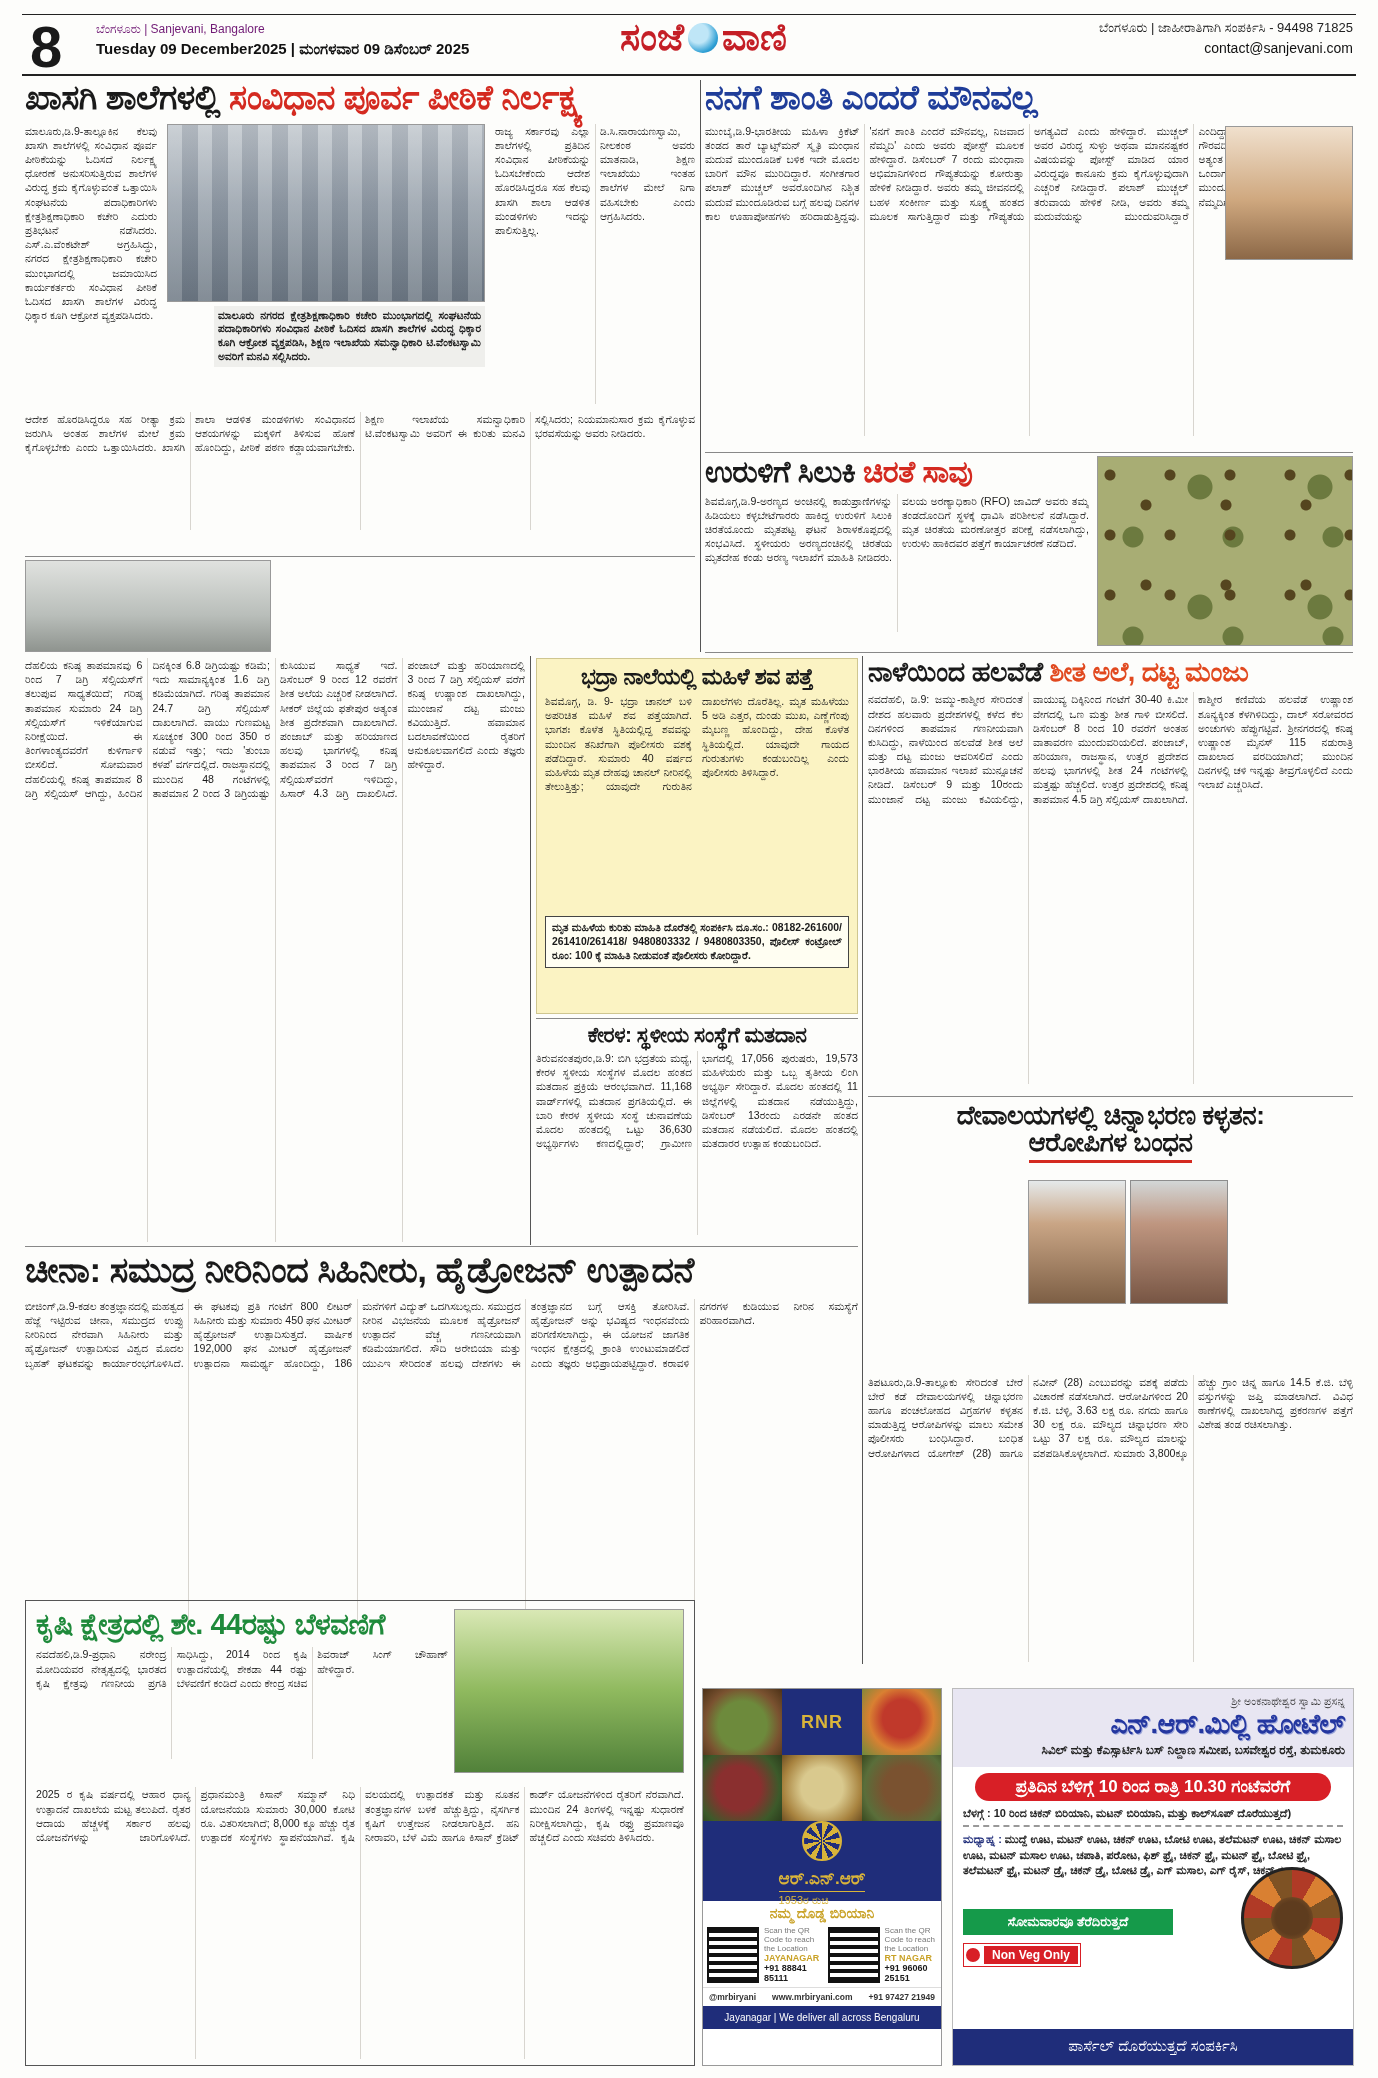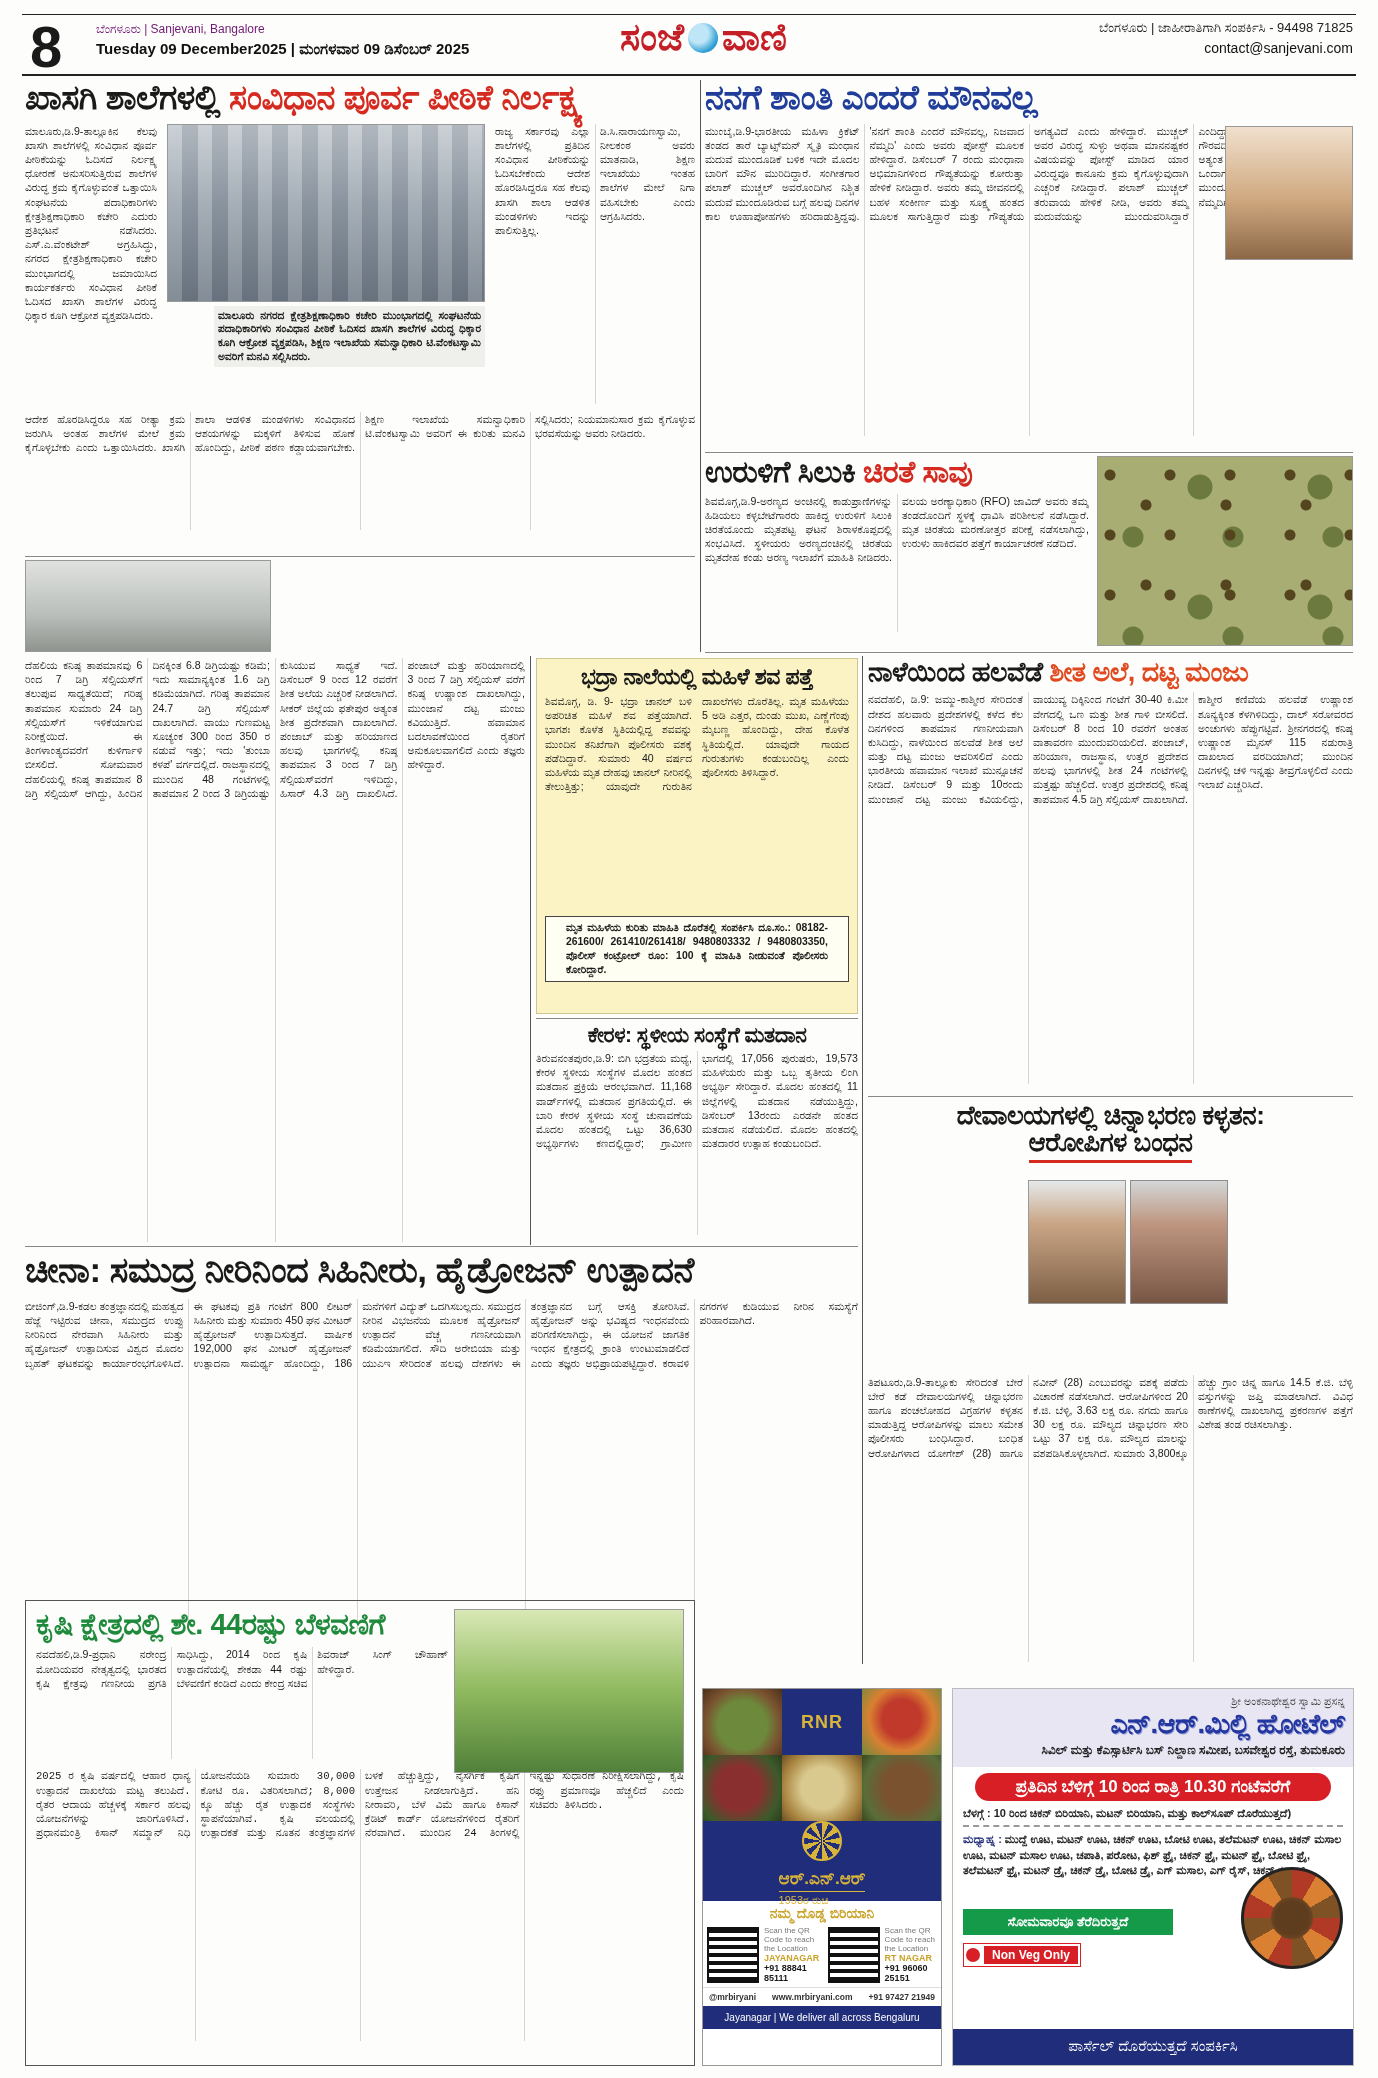--- a/index.html
+++ b/index.html
@@ -27,21 +27,21 @@
   .ph-fog{background:linear-gradient(180deg,#e0e2df 0%,#b9beba 60%,#8f948f 100%);}
   .ph-portrait{background:linear-gradient(180deg,#f0e0cd 0%,#cfa87f 55%,#8c6847 100%);}
   .ph-leopard{background:#a8ad74;background-image:radial-gradient(circle at 20% 30%,#55451f 0 5px,transparent 6px),radial-gradient(circle at 60% 60%,#55451f 0 5px,transparent 6px),radial-gradient(circle at 85% 25%,#6c7a3f 0 12px,transparent 13px),radial-gradient(circle at 35% 80%,#6c7a3f 0 10px,transparent 11px);background-size:60px 60px,80px 80px,120px 120px,100px 100px;}
   .ph-mug{background:linear-gradient(180deg,#e5e9ea 0%,#c9a585 35%,#7d5f45 100%);}
   .ph-farm{background:linear-gradient(180deg,#d9e8b5 0%,#8fb95e 50%,#51813a 100%);}
   .qr{width:52px;height:52px;background:
       repeating-linear-gradient(0deg,#111 0 4px,#fff 4px 8px),
       repeating-linear-gradient(90deg,rgba(17,17,17,.85) 0 4px,rgba(255,255,255,.85) 4px 8px);
       border:2px solid #111;}
   .yellowbox{background:#fbf3c3;border:1px solid #cfc690;}
-  .contactbox{border:1.5px solid #444;background:#fffef2;font-size:10.4px;font-weight:bold;line-height:1.35;padding:4px 20px;text-align:justify;}
+  .contactbox{border:1.5px solid #444;background:#fffef2;font-size:10.4px;font-weight:bold;line-height:1.35;padding:4px 6px;text-align:justify;}
   .redpill{background:#d81f26;color:#fff;border-radius:14px;font-weight:bold;text-align:center;}
   .greenban{background:#159a4a;color:#fff;font-weight:bold;text-align:center;}
   .navy{background:#1f2d7a;color:#fff;}
   .plate{border-radius:50%;background:repeating-conic-gradient(#b03a26 0 30deg,#d98032 30deg 60deg,#7e5224 60deg 90deg);position:relative;border:3px solid #222;}
   .plate:after{content:"";position:absolute;inset:28%;border-radius:50%;background:radial-gradient(circle,#5e3c1e 0 55%,#8a5a2b 100%);}
   .tile{position:relative;}
 </style>
 </head>
 <body>
 
@@ -168,21 +168,21 @@
       <div class="body-txt cols5">ಬೀಜಿಂಗ್,ಡಿ.9-ಕಡಲ ತಂತ್ರಜ್ಞಾನದಲ್ಲಿ ಮಹತ್ವದ ಹೆಜ್ಜೆ ಇಟ್ಟಿರುವ ಚೀನಾ, ಸಮುದ್ರದ ಉಪ್ಪು ನೀರಿನಿಂದ ನೇರವಾಗಿ ಸಿಹಿನೀರು ಮತ್ತು ಹೈಡ್ರೋಜನ್ ಉತ್ಪಾದಿಸುವ ವಿಶ್ವದ ಮೊದಲ ಬೃಹತ್ ಘಟಕವನ್ನು ಕಾರ್ಯಾರಂಭಗೊಳಿಸಿದೆ. ಈ ಘಟಕವು ಪ್ರತಿ ಗಂಟೆಗೆ 800 ಲೀಟರ್ ಸಿಹಿನೀರು ಮತ್ತು ಸುಮಾರು 450 ಘನ ಮೀಟರ್ ಹೈಡ್ರೋಜನ್ ಉತ್ಪಾದಿಸುತ್ತದೆ. ವಾರ್ಷಿಕ 192,000 ಘನ ಮೀಟರ್ ಹೈಡ್ರೋಜನ್ ಉತ್ಪಾದನಾ ಸಾಮರ್ಥ್ಯ ಹೊಂದಿದ್ದು, 186 ಮನೆಗಳಿಗೆ ವಿದ್ಯುತ್ ಒದಗಿಸಬಲ್ಲದು. ಸಮುದ್ರದ ನೀರಿನ ವಿಭಜನೆಯ ಮೂಲಕ ಹೈಡ್ರೋಜನ್ ಉತ್ಪಾದನೆ ವೆಚ್ಚ ಗಣನೀಯವಾಗಿ ಕಡಿಮೆಯಾಗಲಿದೆ. ಸೌದಿ ಅರೇಬಿಯಾ ಮತ್ತು ಯುಎಇ ಸೇರಿದಂತೆ ಹಲವು ದೇಶಗಳು ಈ ತಂತ್ರಜ್ಞಾನದ ಬಗ್ಗೆ ಆಸಕ್ತಿ ತೋರಿಸಿವೆ. ಹೈಡ್ರೋಜನ್ ಅನ್ನು ಭವಿಷ್ಯದ ಇಂಧನವೆಂದು ಪರಿಗಣಿಸಲಾಗಿದ್ದು, ಈ ಯೋಜನೆ ಜಾಗತಿಕ ಇಂಧನ ಕ್ಷೇತ್ರದಲ್ಲಿ ಕ್ರಾಂತಿ ಉಂಟುಮಾಡಲಿದೆ ಎಂದು ತಜ್ಞರು ಅಭಿಪ್ರಾಯಪಟ್ಟಿದ್ದಾರೆ. ಕರಾವಳಿ ನಗರಗಳ ಕುಡಿಯುವ ನೀರಿನ ಸಮಸ್ಯೆಗೆ ಪರಿಹಾರವಾಗಿದೆ.</div>
     </div>
   </div>
 
   <div class="abs" style="left:25px;top:1600px;width:670px;height:466px;border:1.5px solid #555;box-sizing:border-box;padding:8px 10px;overflow:hidden;">
     <div class="hl" style="font-size:29px;color:#1f8a3b;width:420px;">ಕೃಷಿ ಕ್ಷೇತ್ರದಲ್ಲಿ ಶೇ. 44ರಷ್ಟು ಬೆಳವಣಿಗೆ</div>
     <div class="photo ph-farm" style="right:10px;top:8px;width:228px;height:162px;"></div>
     <div style="width:412px;height:112px;margin-top:8px;">
       <div class="body-txt cols3">ನವದೆಹಲಿ,ಡಿ.9-ಪ್ರಧಾನಿ ನರೇಂದ್ರ ಮೋದಿಯವರ ನೇತೃತ್ವದಲ್ಲಿ ಭಾರತದ ಕೃಷಿ ಕ್ಷೇತ್ರವು ಗಣನೀಯ ಪ್ರಗತಿ ಸಾಧಿಸಿದ್ದು, 2014 ರಿಂದ ಕೃಷಿ ಉತ್ಪಾದನೆಯಲ್ಲಿ ಶೇಕಡಾ 44 ರಷ್ಟು ಬೆಳವಣಿಗೆ ಕಂಡಿದೆ ಎಂದು ಕೇಂದ್ರ ಸಚಿವ ಶಿವರಾಜ್ ಸಿಂಗ್ ಚೌಹಾಣ್ ಹೇಳಿದ್ದಾರೆ.</div>
     </div>
-    <div style="height:272px;margin-top:10px;font-family:Liberation Mono, monospace;">
+    <div style="height:272px;margin-top:28px;">
       <div class="body-txt cols4">2025 ರ ಕೃಷಿ ವರ್ಷದಲ್ಲಿ ಆಹಾರ ಧಾನ್ಯ ಉತ್ಪಾದನೆ ದಾಖಲೆಯ ಮಟ್ಟ ತಲುಪಿದೆ. ರೈತರ ಆದಾಯ ಹೆಚ್ಚಳಕ್ಕೆ ಸರ್ಕಾರ ಹಲವು ಯೋಜನೆಗಳನ್ನು ಜಾರಿಗೊಳಿಸಿದೆ. ಪ್ರಧಾನಮಂತ್ರಿ ಕಿಸಾನ್ ಸಮ್ಮಾನ್ ನಿಧಿ ಯೋಜನೆಯಡಿ ಸುಮಾರು 30,000 ಕೋಟಿ ರೂ. ವಿತರಿಸಲಾಗಿದೆ; 8,000 ಕ್ಕೂ ಹೆಚ್ಚು ರೈತ ಉತ್ಪಾದಕ ಸಂಸ್ಥೆಗಳು ಸ್ಥಾಪನೆಯಾಗಿವೆ. ಕೃಷಿ ವಲಯದಲ್ಲಿ ಉತ್ಪಾದಕತೆ ಮತ್ತು ನೂತನ ತಂತ್ರಜ್ಞಾನಗಳ ಬಳಕೆ ಹೆಚ್ಚುತ್ತಿದ್ದು, ನೈಸರ್ಗಿಕ ಕೃಷಿಗೆ ಉತ್ತೇಜನ ನೀಡಲಾಗುತ್ತಿದೆ. ಹನಿ ನೀರಾವರಿ, ಬೆಳೆ ವಿಮೆ ಹಾಗೂ ಕಿಸಾನ್ ಕ್ರೆಡಿಟ್ ಕಾರ್ಡ್ ಯೋಜನೆಗಳಿಂದ ರೈತರಿಗೆ ನೆರವಾಗಿದೆ. ಮುಂದಿನ 24 ತಿಂಗಳಲ್ಲಿ ಇನ್ನಷ್ಟು ಸುಧಾರಣೆ ನಿರೀಕ್ಷಿಸಲಾಗಿದ್ದು, ಕೃಷಿ ರಫ್ತು ಪ್ರಮಾಣವೂ ಹೆಚ್ಚಲಿದೆ ಎಂದು ಸಚಿವರು ತಿಳಿಸಿದರು.</div>
     </div>
   </div>
 
   <div class="abs" style="left:702px;top:1688px;width:240px;height:378px;border:1px solid #999;box-sizing:border-box;background:#fff;overflow:hidden;">
     <div style="display:grid;grid-template-columns:1fr 1fr 1fr;grid-auto-rows:66px;">
       <div class="tile" style="background:radial-gradient(circle at 50% 55%,#6d8a3c 0 45%,#7a5230 70%,#4c3117 100%);"></div>
       <div class="tile navy" style="display:flex;align-items:center;justify-content:center;font-weight:bold;color:#d9b43a;font-size:18px;letter-spacing:1px;">
           <span>RNR</span>
         </div>

